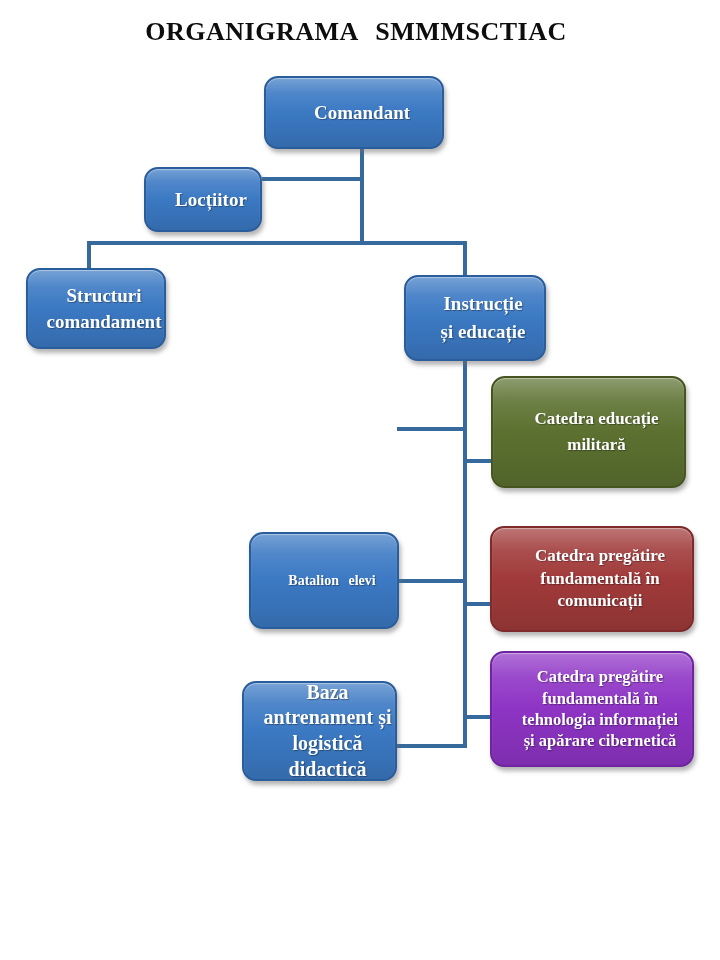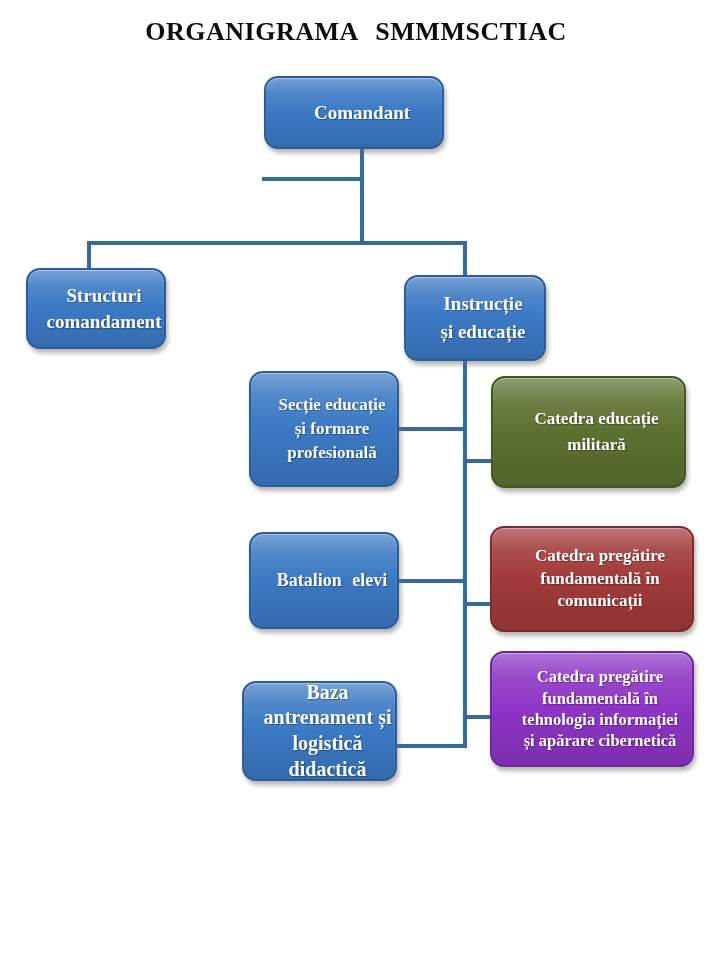--- a/index.html
+++ b/index.html
@@ -47,21 +47,21 @@
   .green  { background-color: var(--green);  border: 2px solid var(--green-border); }
   .red    { background-color: var(--red);    border: 2px solid var(--red-border); }
   .purple { background-color: var(--purple); border: 2px solid var(--purple-border); }
 
   .n-comandant  { left: 260px; top: 72px;  width: 180px; height: 73px;  font-size: 19px; }
   .n-loctiitor  { left: 140px; top: 163px; width: 118px; height: 65px;  font-size: 19px; }
   .n-structuri  { left: 22px;  top: 264px; width: 140px; height: 81px;  font-size: 19px; line-height: 1.35; align-items: center; }
   .n-instructie { left: 400px; top: 271px; width: 142px; height: 86px;  font-size: 19px; line-height: 1.5; }
   .n-sectie     { left: 245px; top: 367px; width: 150px; height: 116px; font-size: 17px; line-height: 1.4; }
   .n-cat-edu    { left: 487px; top: 372px; width: 195px; height: 112px; font-size: 17px; line-height: 1.55; }
-  .n-batalion   { left: 245px; top: 528px; width: 150px; height: 97px;  font-size: 18px; word-spacing: 6px; }
+  .n-batalion   { left: 245px; top: 528px; width: 150px; height: 97px;  font-size: 14px; word-spacing: 6px; }
   .n-cat-com    { left: 486px; top: 522px; width: 204px; height: 106px; font-size: 17px; line-height: 1.35; }
   .n-baza       { left: 238px; top: 677px; width: 155px; height: 100px; font-size: 20px; line-height: 1.28; }
   .n-cat-teh    { left: 486px; top: 647px; width: 204px; height: 116px; font-size: 16.5px; line-height: 1.3; }
 
   .connector { position: absolute; background-color: var(--line); }
   .c-v1 { left: 356px; top: 144px; width: 4px;   height: 96px; }
   .c-h1 { left: 258px; top: 173px; width: 102px; height: 4px; }
   .c-h2 { left: 83px;  top: 237px; width: 380px; height: 4px; }
   .c-v2 { left: 83px;  top: 237px; width: 4px;   height: 30px; }
   .c-v3 { left: 459px; top: 237px; width: 4px;   height: 36px; }
@@ -90,36 +90,34 @@
   <div class="connector c-h4"></div>
   <div class="connector c-h5"></div>
   <div class="connector c-h6"></div>
   <div class="connector c-h7"></div>
   <div class="connector c-h8"></div>
 
   <div class="node blue n-comandant">
     <span class="node-label">Comandant</span>
   </div>
 
+  <div class="node blue n-loctiitor">
+    <span class="node-label">Locțiitor</span>
+  </div>
 
   <div class="node blue n-structuri">
     <span class="node-label">Structuri
 comandament</span>
   </div>
 
   <div class="node blue n-instructie">
     <span class="node-label">Instrucție
 și educație</span>
   </div>
 
-  <div class="node blue n-sectie">
-    <span class="node-label">Secție educație
-și formare
-profesională</span>
-  </div>
 
   <div class="node green n-cat-edu">
     <span class="node-label">Catedra educație
 militară</span>
   </div>
 
   <div class="node blue n-batalion">
     <span class="node-label">Batalion elevi</span>
   </div>
 

